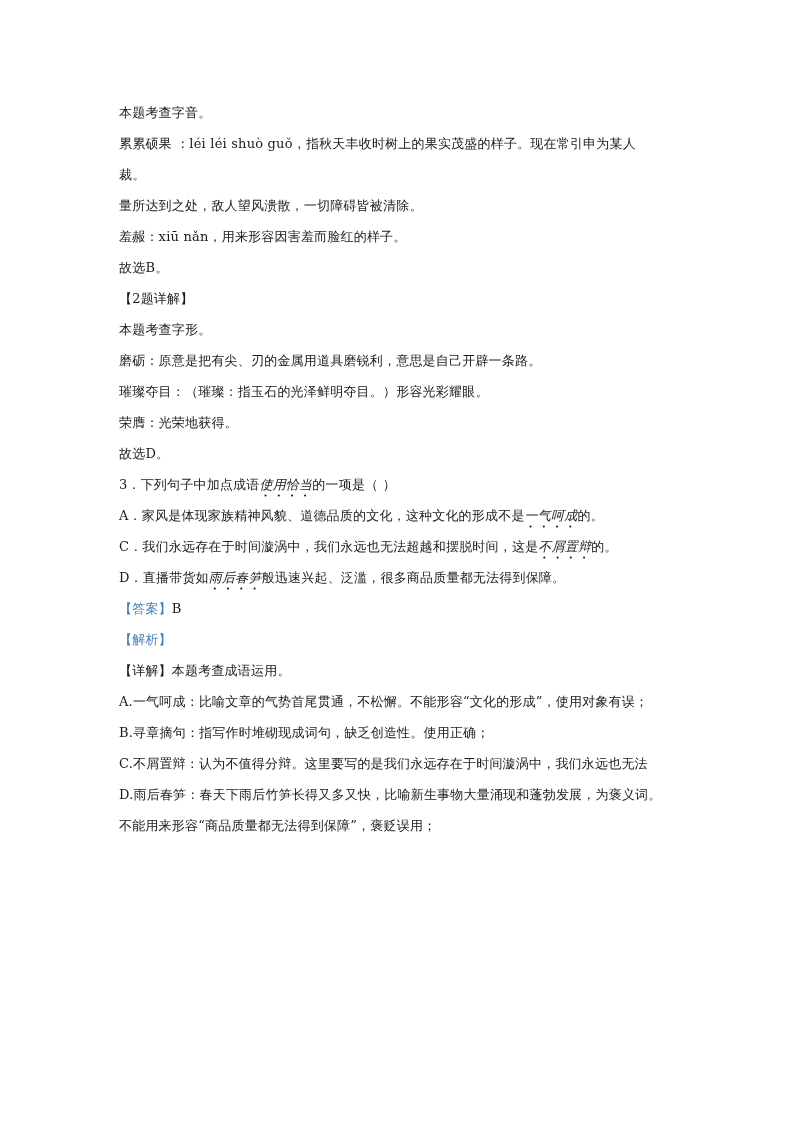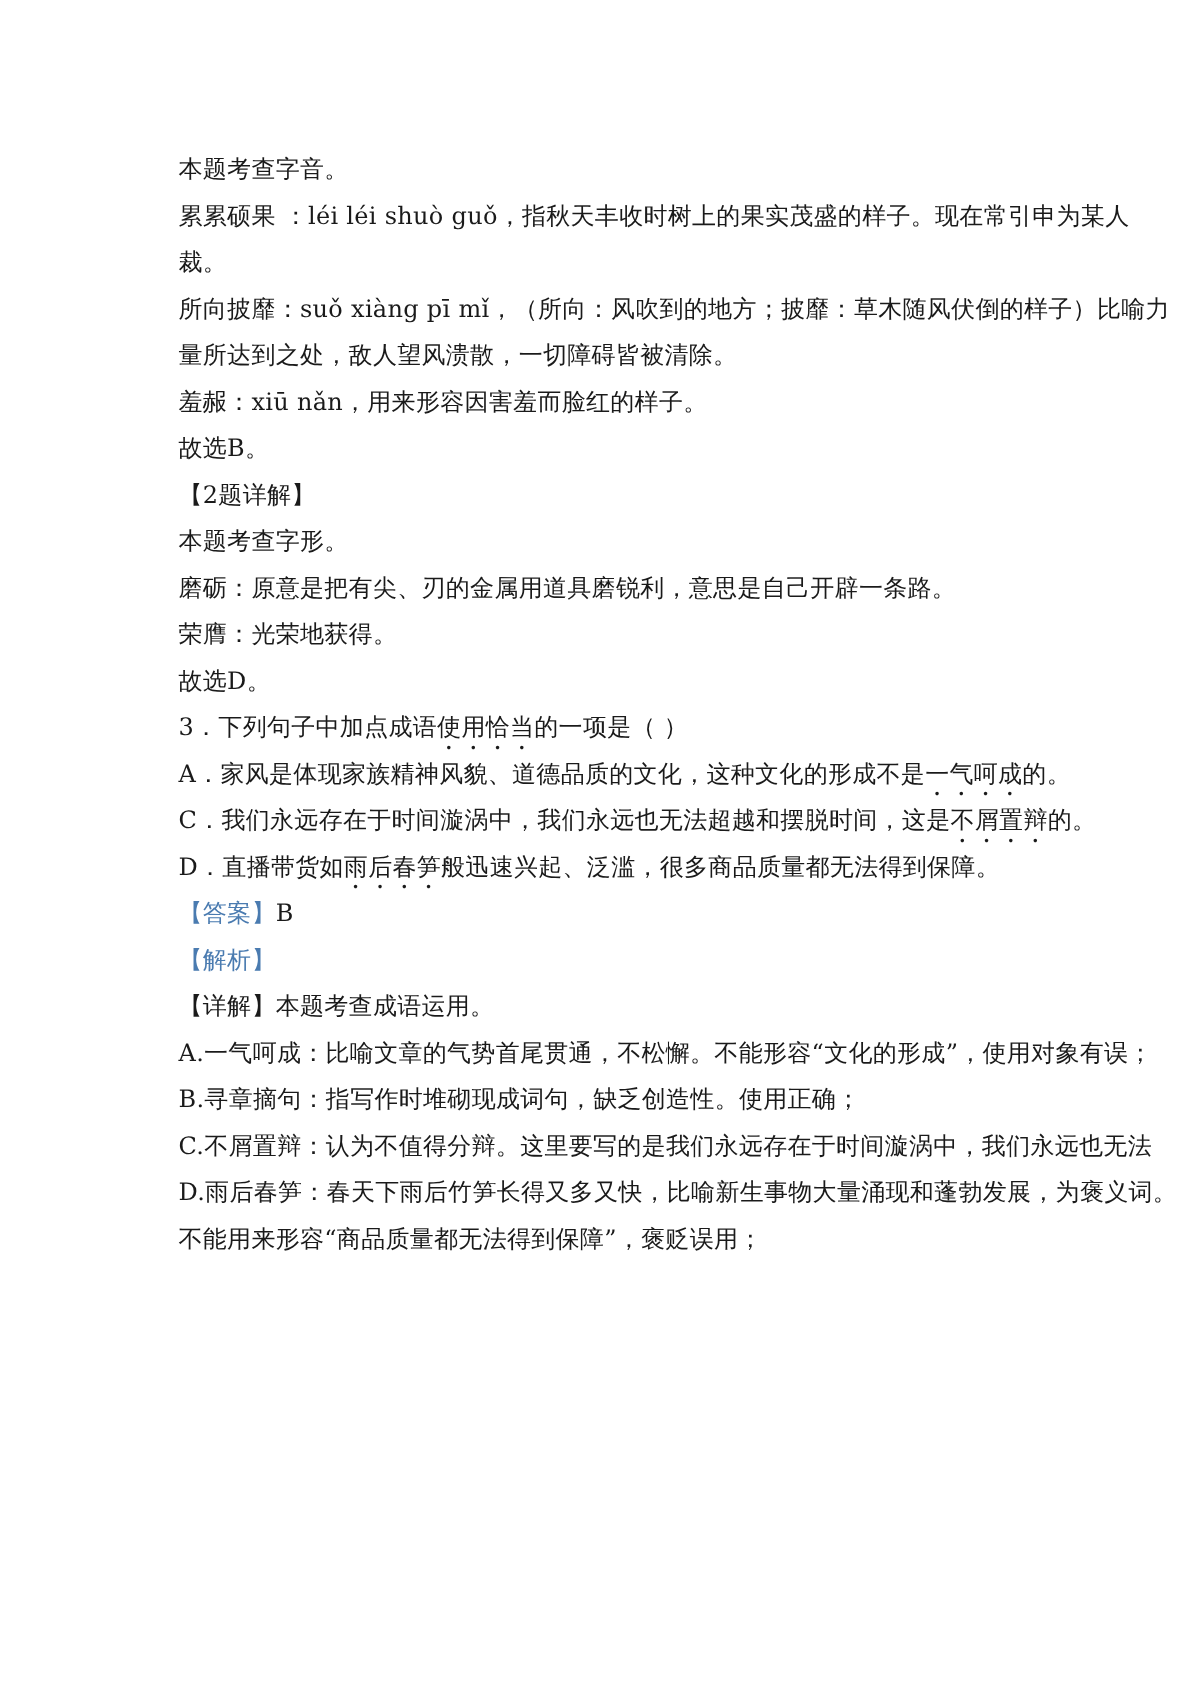--- a/index.html
+++ b/index.html
@@ -1,37 +1,37 @@
 <!DOCTYPE html>
 <html><head>
 <meta charset="utf-8">
 <style>
   html, body { margin: 0; padding: 0; background: #ffffff; }
   body { width: 793px; height: 1122px; position: relative; overflow: hidden;
          font-family: "DejaVu Serif", "Liberation Serif", serif; color: #1a1a1a; }
   .page { position: absolute; left: 119px; top: 101px; width: 560px; }
-  .line { height: 31px; line-height: 24px; font-size: 16px; white-space: nowrap; letter-spacing: 0.2px; }
+  .line { height: 31px; line-height: 24px; font-size: 13px; white-space: nowrap; letter-spacing: 0.2px; }
   .blue { color: #4a7bb0; font-family: Liberation Mono, monospace; }
-  .dot { text-emphasis: dot; -webkit-text-emphasis: dot; text-emphasis-position: under right; -webkit-text-emphasis-position: under; }
+  .dot { text-emphasis: dot; -webkit-text-emphasis: dot; text-emphasis-position: under right; font-style: italic; -webkit-text-emphasis-position: under; }
 </style>
 </head>
 <body>
 
 <div class="page">
   <div class="line">本题考查字音。</div>
   <div class="line">累累硕果 ：léi léi shuò guǒ，指秋天丰收时树上的果实茂盛的样子。现在常引申为某人</div>
   <div class="line">裁。</div>
-  <div class="line">所向披靡：suǒ xiàng pī mǐ，（所向：风吹到的地方；披靡：草木随风伏倒的样子）比喻力</div>
   <div class="line">量所达到之处，敌人望风溃散，一切障碍皆被清除。</div>
   <div class="line">羞赧：xiū nǎn，用来形容因害羞而脸红的样子。</div>
   <div class="line">故选B。</div>
 
   <div class="line">【2题详解】</div>
   <div class="line">本题考查字形。</div>
   <div class="line">磨砺：原意是把有尖、刃的金属用道具磨锐利，意思是自己开辟一条路。</div>
+  <div class="line">璀璨夺目：（璀璨：指玉石的光泽鲜明夺目。）形容光彩耀眼。</div>
   <div class="line">荣膺：光荣地获得。</div>
   <div class="line">故选D。</div>
 
   <div class="line">
     <span>3．下列句子中加点成语</span><span class="dot">使用恰当</span><span>的一项是（    ）</span>
   </div>
   <div class="line">
     <span>A．家风是体现家族精神风貌、道德品质的文化，这种文化的形成不是</span><span class="dot">一气呵成</span><span>的。</span>
   </div>
   <div class="line">

